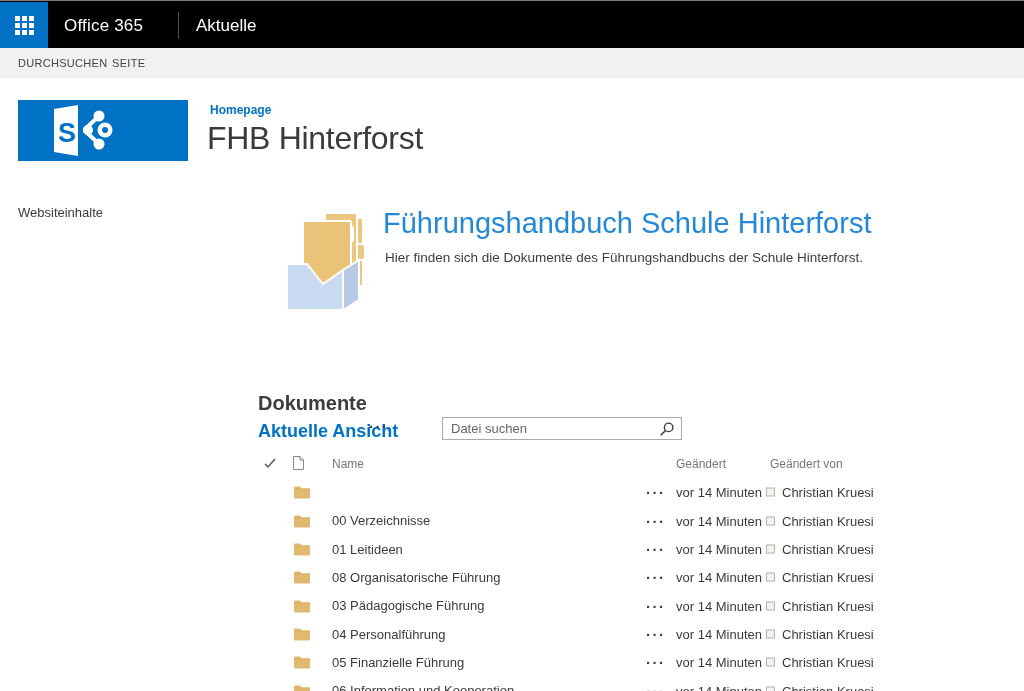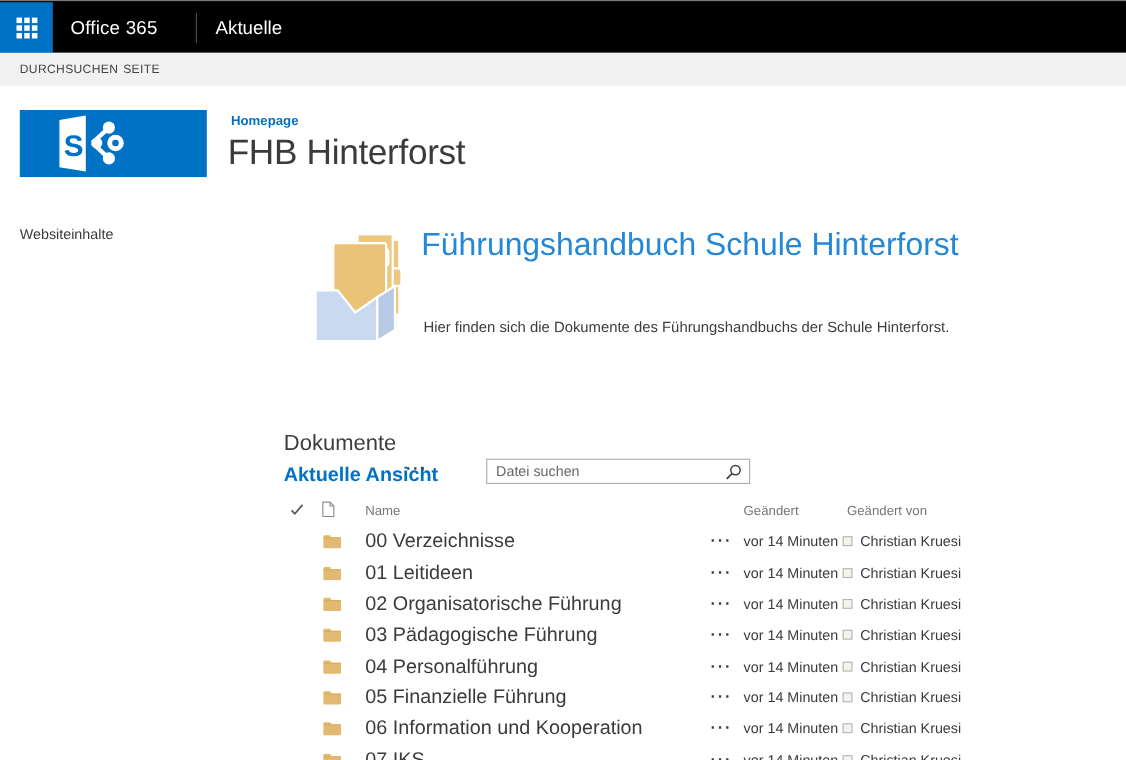--- a/index.html
+++ b/index.html
@@ -38,24 +38,24 @@
     color:#3b3b3b; letter-spacing:-.3px; }
 
   
   .nav-link { position:absolute; left:18px; top:205px; font-size:13px; color:#3a3a3a;
     text-decoration:none; cursor:pointer; }
 
   
   .hero-icon { position:absolute; left:281px; top:208px; }
   .hero-title { position:absolute; left:383px; top:207px; font-size:29px; font-weight:300;
     color:#2488d8; cursor:pointer; text-decoration:none; }
-  .hero-desc { position:absolute; left:385px; top:250px; font-size:13.5px; color:#3d3d3d;margin-top:40px; }
-
-  
-  .docs-title { position:absolute; left:258px; top:392px; font-size:20px; font-weight:400; color:#3c3c3c; }
+  .hero-desc { position:absolute; left:385px; top:250px; font-size:13.5px; color:#3d3d3d; }
+
+  
+  .docs-title { position:absolute; left:258px; top:392px; font-size:20px; font-weight:700; color:#3c3c3c; }
   .view-link { position:absolute; left:258px; top:421px; font-size:18px; font-weight:bold;
     color:#0072c6; text-decoration:none; cursor:pointer; }
   .dots { color:#3f3f3f; font-weight:bold; font-size:15px; letter-spacing:1.5px; cursor:pointer; }
   .view-more { position:absolute; left:369px; top:418px; }
   .search-box { position:absolute; left:442px; top:417px; width:240px; height:23px;
     border:1px solid #ababab; background:#fff; }
   .search-box input { position:absolute; left:0; top:0; width:180px; height:21px; border:none;
     outline:none; padding:0 0 0 8px; font-size:13px; color:#444;
     font-family:"Liberation Sans", sans-serif; background:transparent; }
   .search-box input::placeholder { color:#666; opacity:1; }
@@ -67,21 +67,21 @@
   .th-check { left:264px; top:3px; cursor:pointer; }
   .th-doc { left:292px; top:0; cursor:pointer; }
   .th-name { left:332px; cursor:pointer; }
   .th-mod { left:676px; cursor:pointer; }
   .th-modby { left:770px; cursor:pointer; }
 
   .rows { position:absolute; left:0; top:478px; width:1024px; }
   .doc-row { position:relative; width:1024px; height:28.35px; }
   .cell { position:absolute; top:50%; transform:translateY(-50%); }
   .cell-folder { left:293px; line-height:0; }
-  .cell-name { left:332px; font-size:18px; color:#3b3b3b; text-decoration:none; cursor:pointer; }
+  .cell-name { left:332px; font-size:13px; color:#3b3b3b; text-decoration:none; cursor:pointer;margin-top:28px; }
   .cell-more { left:646px; }
   .cell-modified { left:676px; font-size:13px; color:#3b3b3b; }
   .cell-presence { left:766px; width:9px; height:9px; border:1px solid #b7b3ac; background:#f5f3ef; }
   .cell-modifiedby { left:782px; font-size:13px; color:#3b3b3b; text-decoration:none; cursor:pointer; }
 </style>
 </head>
 <body>
 
 <div class="page">
 
@@ -201,21 +201,21 @@
     <a class="cell cell-modifiedby">Christian Kruesi</a>
   </div>
 
   <div class="doc-row">
     <span class="cell cell-folder">
       <svg width="18" height="14" viewBox="0 0 18 14">
         <path d="M1,2.5 a1,1 0 0 1 1,-1 h5 l1.5,2 h7.5 a1,1 0 0 1 1,1 v8 a1,1 0 0 1 -1,1 h-14 a1,1 0 0 1 -1,-1 z" fill="#e2b970"></path>
         <path d="M1,4 h16" stroke="#d8aa58" stroke-width="0.8"></path>
       </svg>
     </span>
-    <a class="cell cell-name">02 Organisatorische Führung</a>
+    <a class="cell cell-name">08 Organisatorische Führung</a>
     <span class="cell cell-more dots">···</span>
     <span class="cell cell-modified">vor 14 Minuten</span>
     <span class="cell cell-presence"></span>
     <a class="cell cell-modifiedby">Christian Kruesi</a>
   </div>
 
   <div class="doc-row">
     <span class="cell cell-folder">
       <svg width="18" height="14" viewBox="0 0 18 14">
         <path d="M1,2.5 a1,1 0 0 1 1,-1 h5 l1.5,2 h7.5 a1,1 0 0 1 1,1 v8 a1,1 0 0 1 -1,1 h-14 a1,1 0 0 1 -1,-1 z" fill="#e2b970"></path>

